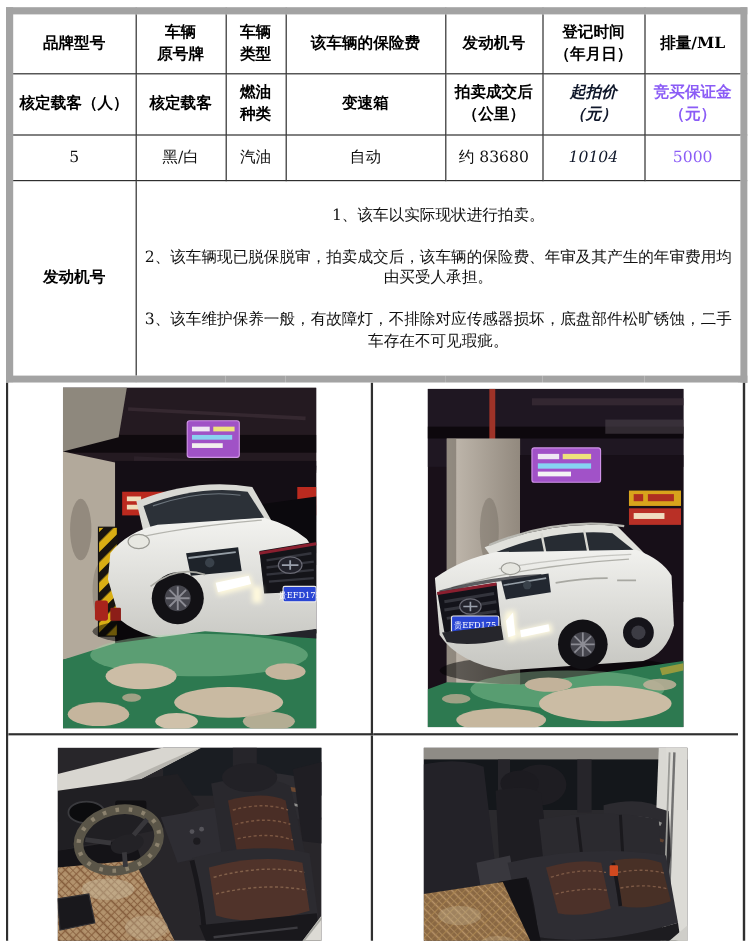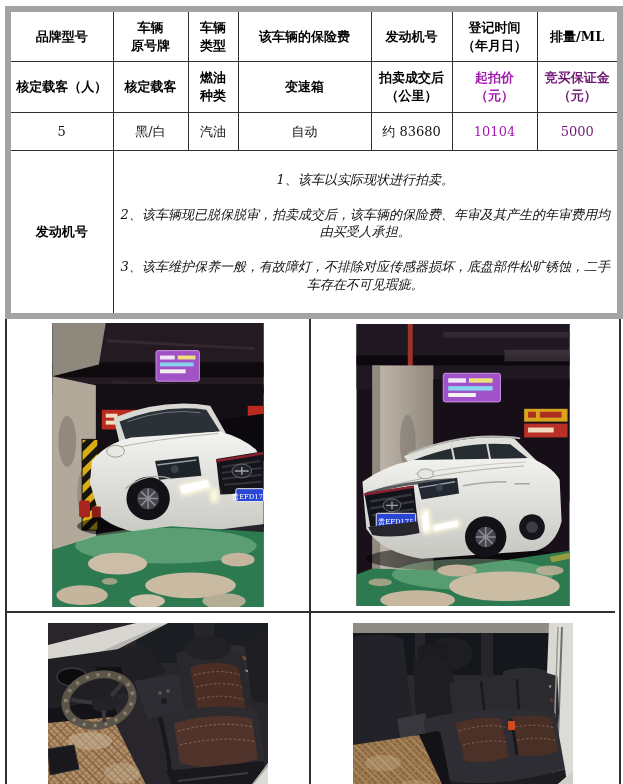--- a/index.html
+++ b/index.html
@@ -10,25 +10,25 @@
   table.spec { border-collapse:collapse; table-layout:fixed; width:612px;
                margin:6px 0 0 5px; border:6px solid #a3a3a3; }
   table.spec td { border:1px solid #2f2f2f; text-align:center; vertical-align:middle;
                   padding:2px 3px; font-size:13px; line-height:1.35;
                   white-space:pre-line; word-break:break-all; overflow:hidden; }
   tr.h1 td { height:45px; } tr.v1 td { height:45px; }
   tr.h2 td { height:46px; } tr.v2 td { height:33px; }
   tr.cond td { height:105px; }
   .hd { font-weight:bold; color:#000; }
   .sm { font-size:12px; }
-  .red  { color:#a21caf; }
-  .blue { color:#701a75; }
+  .red  { color:#0f172a;font-style:italic; }
+  .blue { color:#8b5cf6; }
   .b { font-weight:normal; }
   td.cond-text { text-align:left; padding:5px 10px 5px 10px; font-size:13px;
-                 line-height:1.62; white-space:normal; word-break:normal;font-style:italic; }
+                 line-height:1.62; white-space:normal; word-break:normal; }
   td.cond-text p { margin:0; }
 
   
   .photo-grid { width:612px; margin-left:5px; display:grid;
                 grid-template-columns:304px 304px;
                 border:2px solid #2f2f2f; border-top:none; background:#fff; }
   .pcell { display:flex; align-items:center; justify-content:center; background:#fff; }
   .pcell.r1 { height:292px; border-bottom:2px solid #2f2f2f; }
   .pcell.r2 { height:192px; }
   .pcell.c1 { border-right:2px solid #2f2f2f; }

